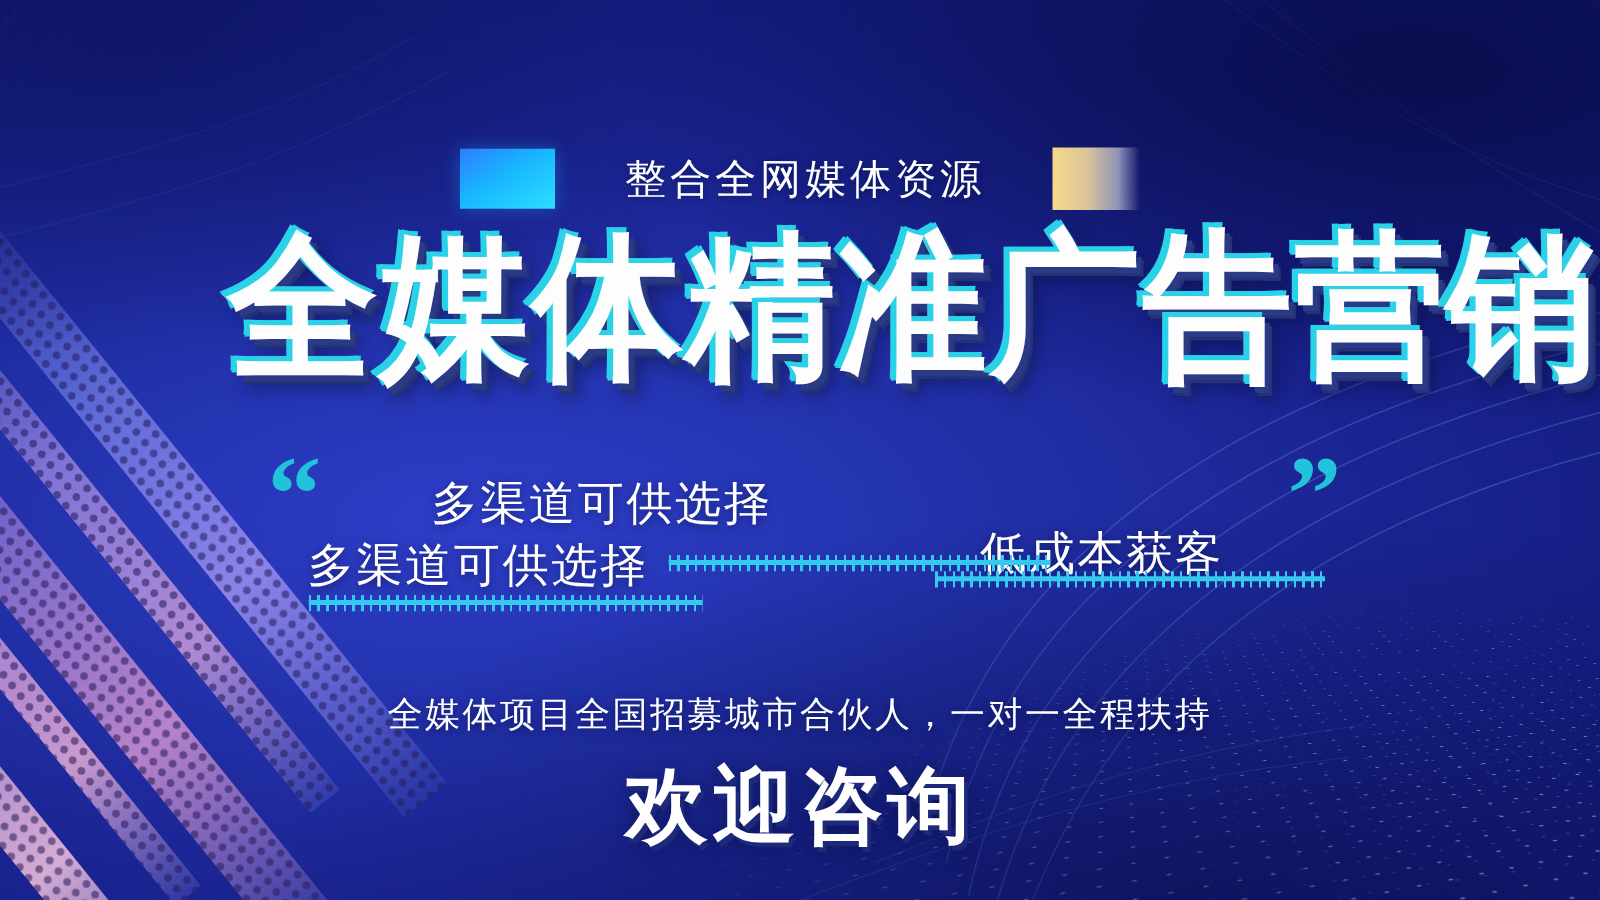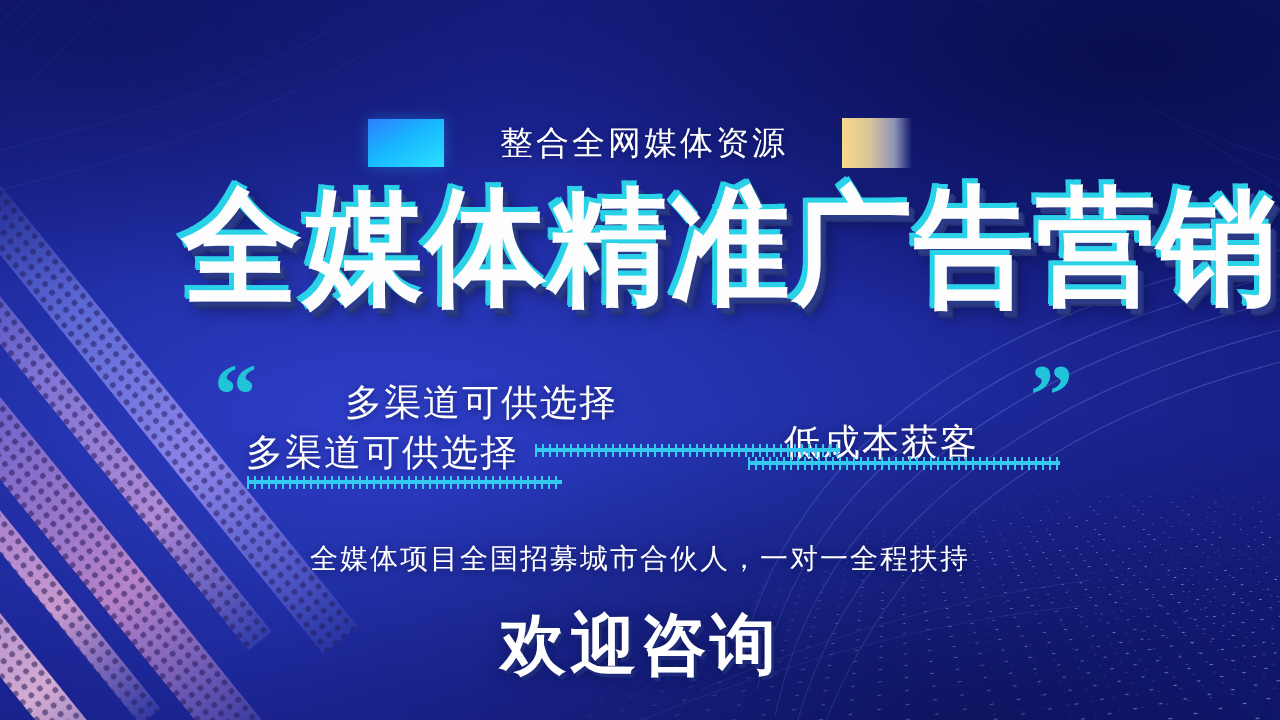--- a/index.html
+++ b/index.html
@@ -155,21 +155,21 @@
   .comb::after{
     content:""; position:absolute; left:0; right:0; top:4px; height:4px;
     background:#34c9ef;
   }
   .comb-1{ left:535px; top:444px; width:305px; }
   .comb-2{ left:247px; top:476px; width:315px; }
   .comb-3{ left:748px; top:457px; width:312px; }
 
   
   .bottom-line{
-    position:absolute; left:0; top:540px; width:1280px; text-align:center;
+    position:absolute; left:0; top:553px; width:1280px; text-align:center;
     color:#ffffff; font-size:28px; letter-spacing:2px; font-weight:500;
     text-shadow:0 2px 8px rgba(5,12,60,.6);
   }
   .cta{
     position:absolute; left:0; top:600px; width:1280px; text-align:center;
     color:#ffffff; font-size:66px; font-weight:bold; letter-spacing:4px;
     font-family:"Liberation Sans","DejaVu Sans",sans-serif;
     text-shadow:3px 4px 0 #1d2a7a, 0 3px 14px rgba(5,12,60,.6);
   }
 </style>

